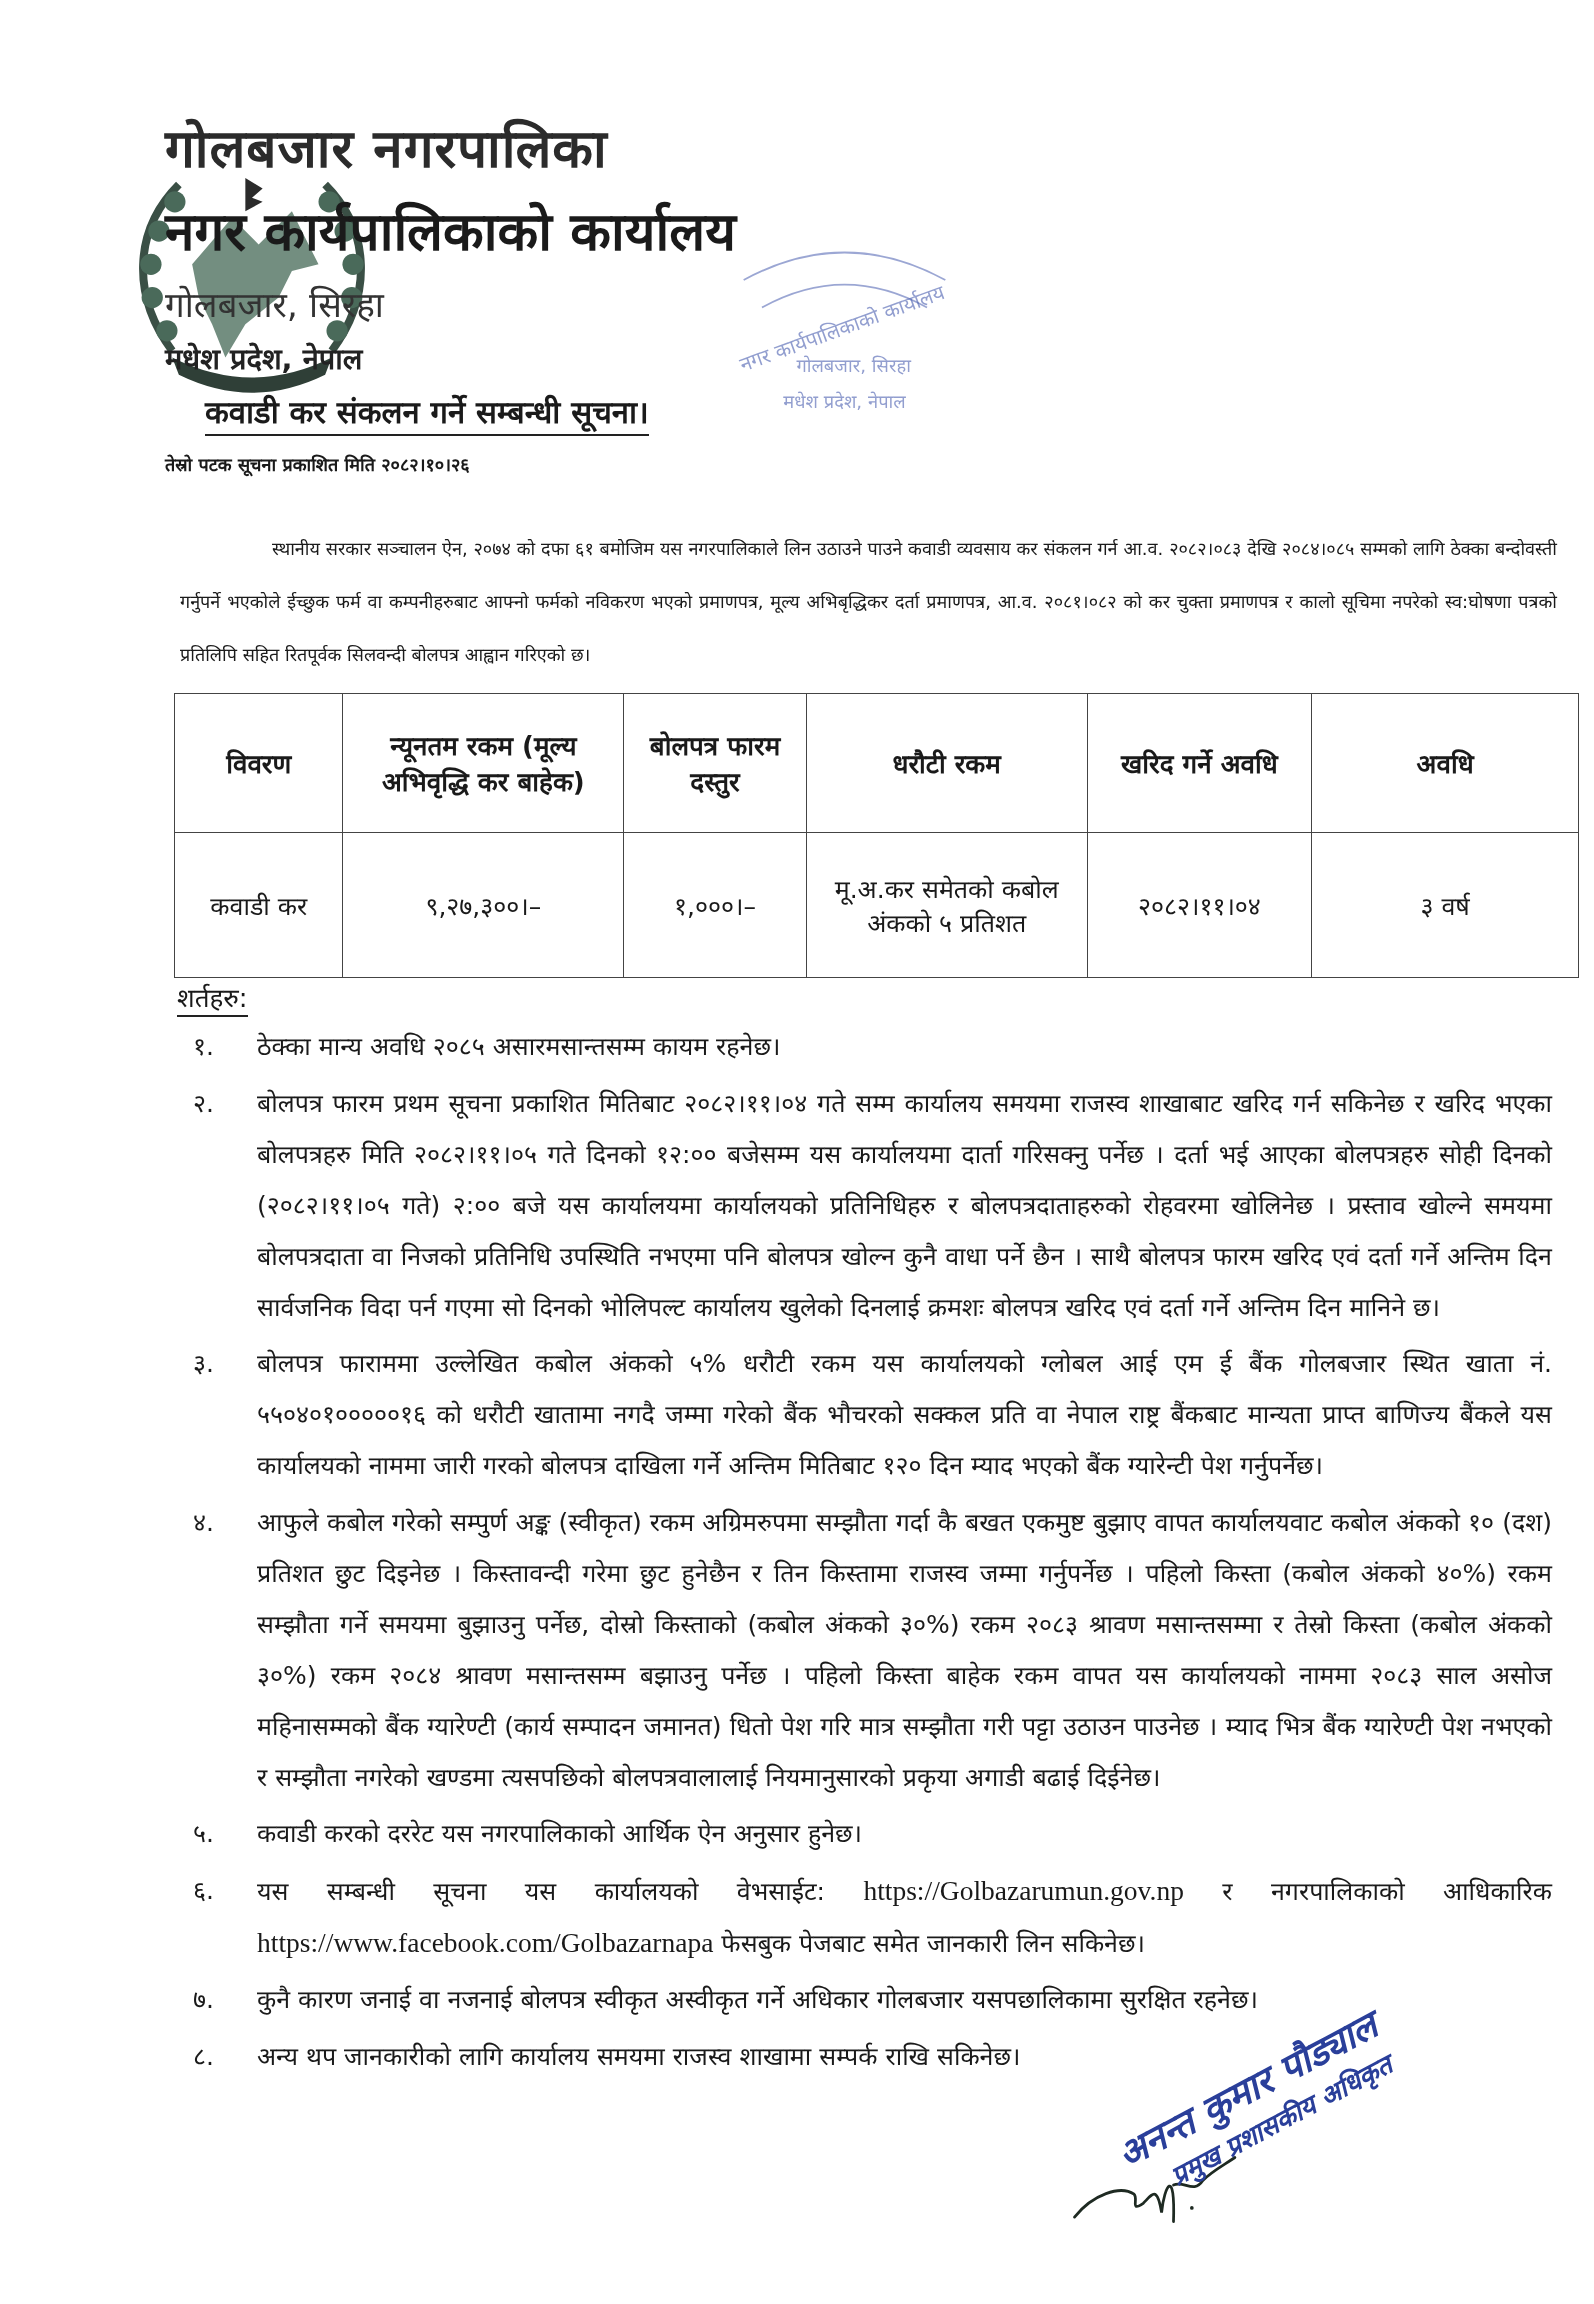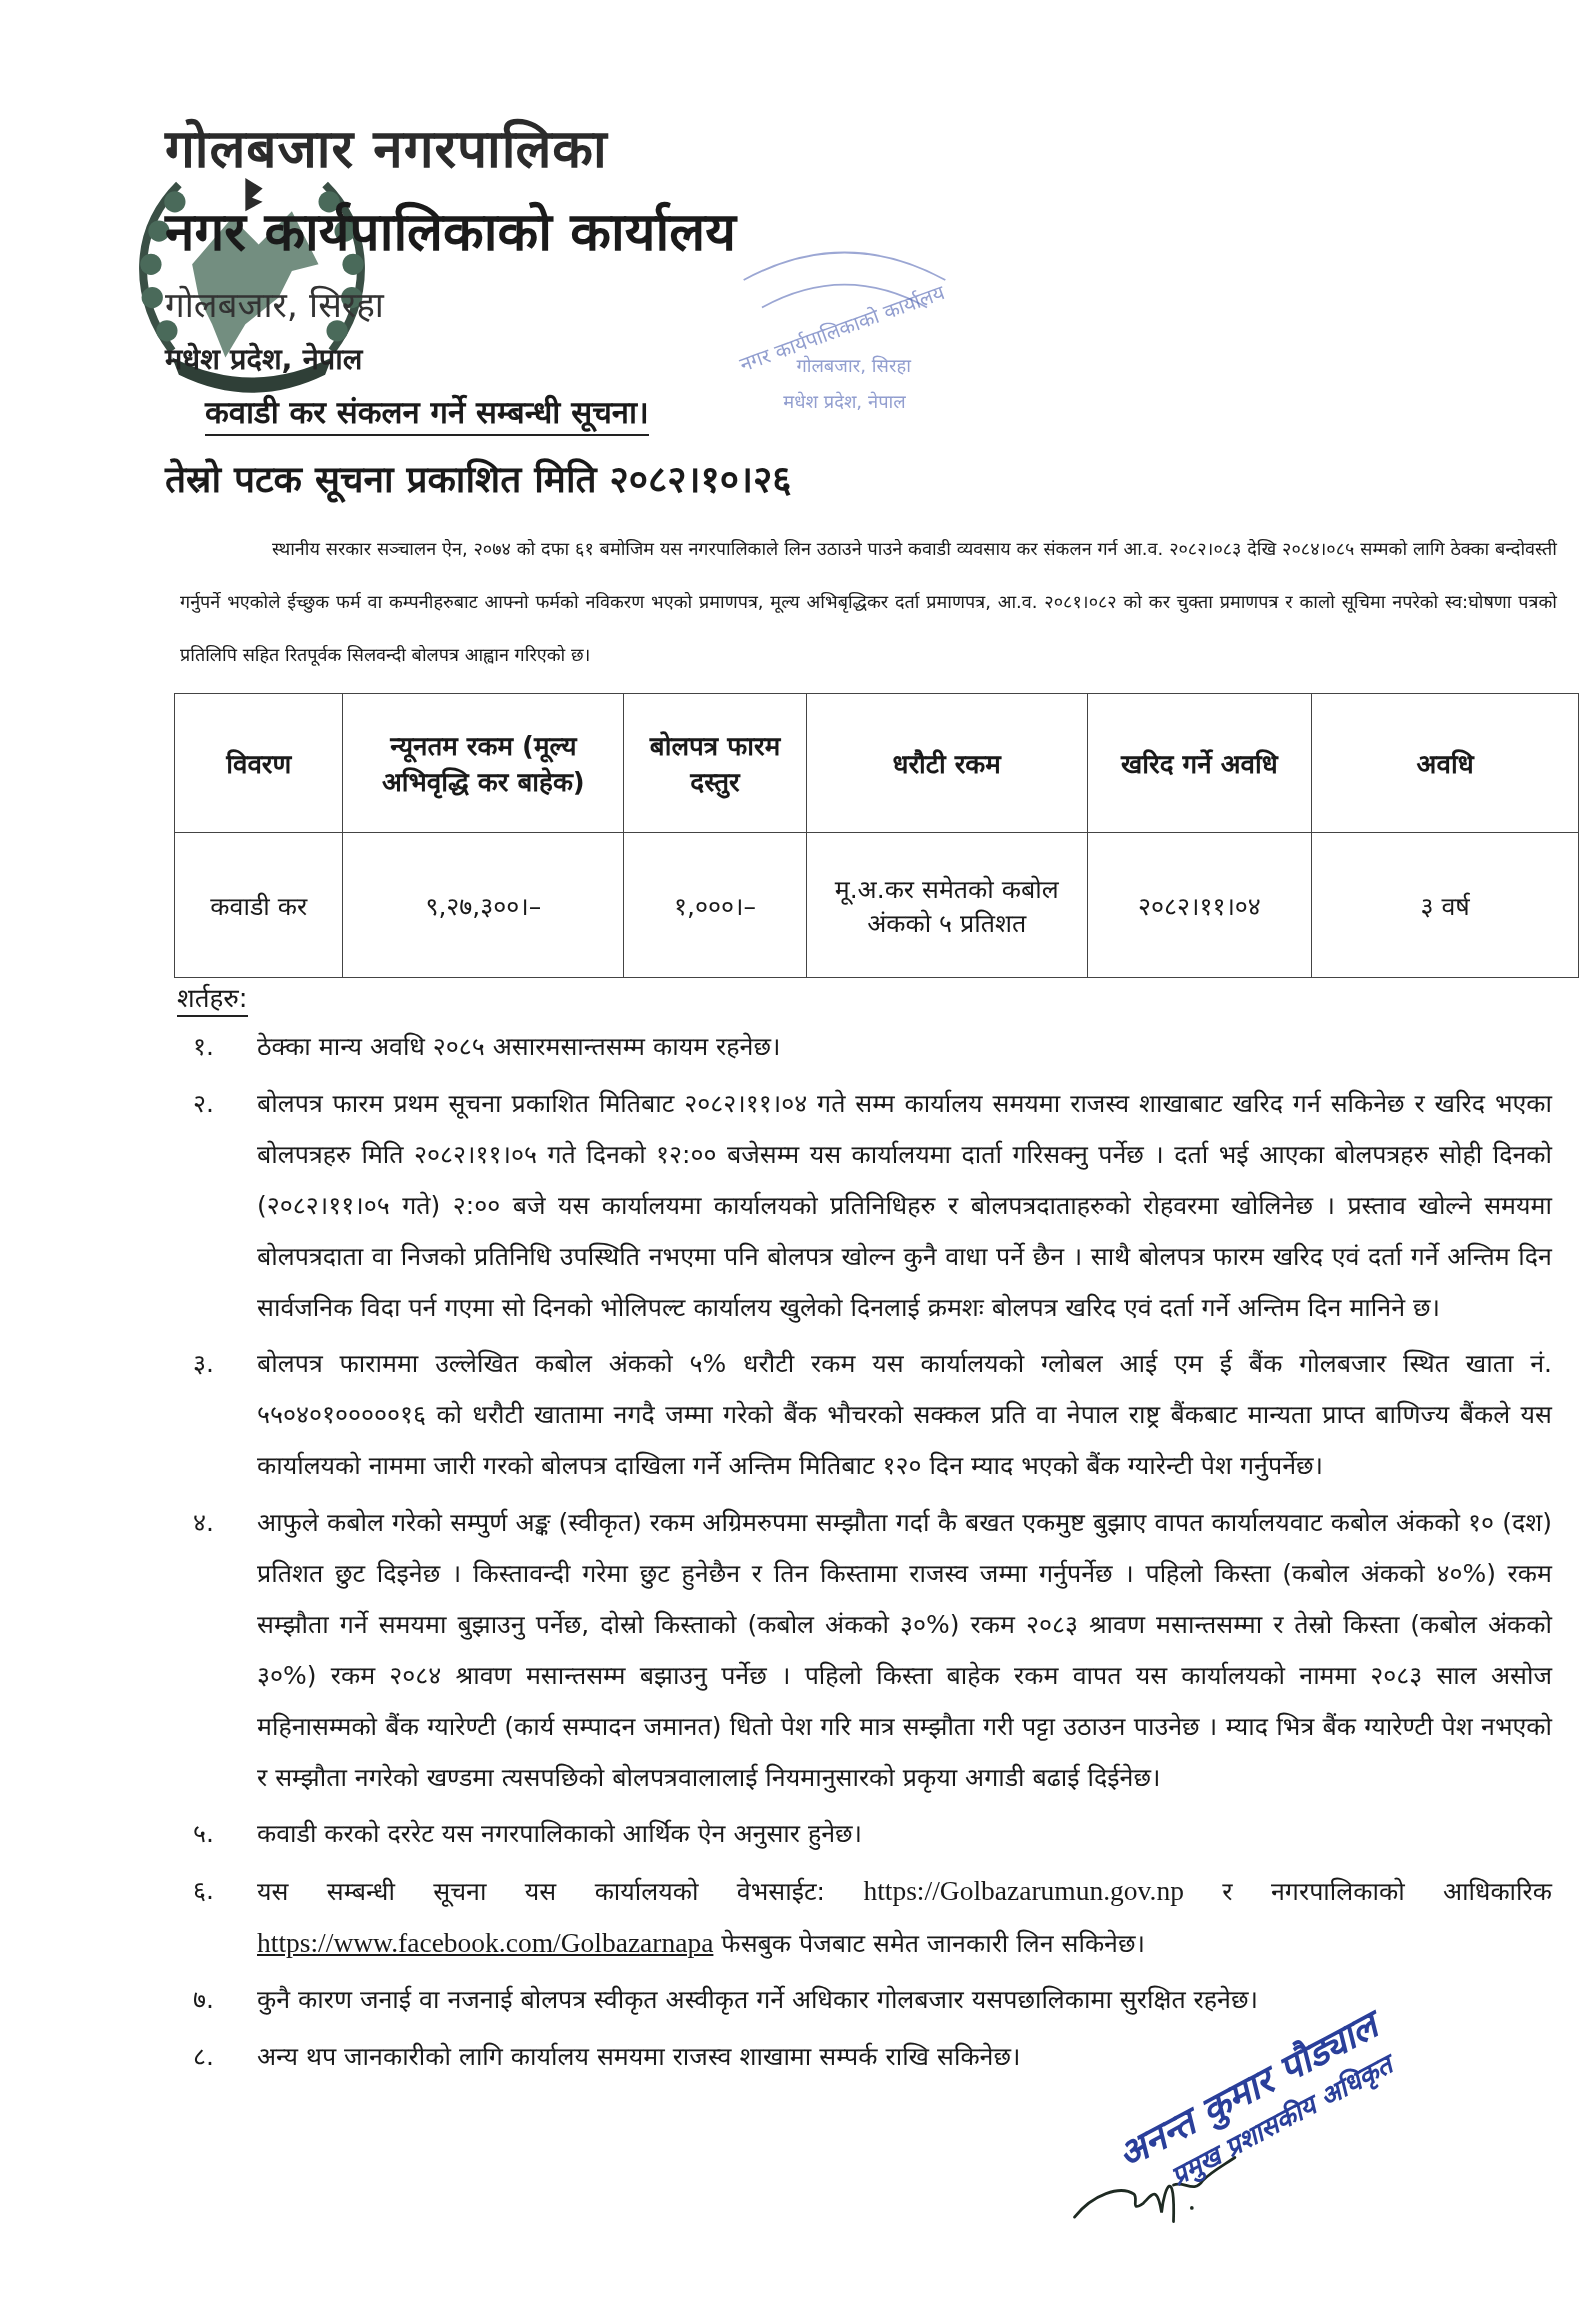--- a/index.html
+++ b/index.html
@@ -7,32 +7,32 @@
          font-family: "DejaVu Sans", sans-serif; color: #1a1a1a; }
   .abs { position: absolute; }
   .center { left: 0; right: 0; }
   #logo { left: 119px; top: 138px; width: 266px; height: 266px; }
   .h1 { top: 110px; font-size: 53px; font-weight: bold; color: #2b2b2b; letter-spacing: 0.9px; padding-left: 165px; }
   .h2 { top: 193px; font-size: 53px; font-weight: bold; color: #1a1a1a; padding-left: 165px; }
   .h3 { top: 280px; font-size: 35px; color: #333; padding-left: 165px; }
   .h4 { top: 338px; font-size: 29px; font-weight: bold; color: #222; padding-left: 165px; }
   .h5 { top: 390px; font-size: 31px; font-weight: bold; padding-left: 165px; }
   .h5 span { border-bottom: 2.8px solid #222; padding-bottom: 3.7px; margin-left: 40px; }
-  .h6 { top: 452px; font-size: 37px; font-weight: bold; padding-left: 165px; }
+  .h6 { top: 452px; font-size: 18px; font-weight: bold; padding-left: 165px; }
   .para { left: 180px; top: 522px; width: 1377px; font-size: 18px; line-height: 53px; text-indent: 92px; text-align: justify; }
   table { position: absolute; left: 174px; top: 693px; width: 1405px; border-collapse: collapse; font-size: 25px; }
   th, td { border: 1.8px solid #444; text-align: center; vertical-align: middle; font-weight: normal; }
   th { height: 136px; font-size: 26px; font-weight: bold; }
   td { height: 142px; }
   .terms-label { left: 177px; top: 979px; font-size: 26px; border-bottom: 2.8px solid #222; }
   .terms { left: 193px; top: 1021px; width: 1359px; font-size: 25px; line-height: 51px; }
   .term { display: flex; margin-bottom: 5.5px; }
   .term .num { width: 64px; flex: 0 0 64px; }
   .term .txt { flex: 1; text-align: justify; }
-  .link { text-decoration: underline; font-family: "Liberation Serif", serif; font-size: 27.5px; }
+  .link { font-family: "Liberation Serif", serif; font-size: 27.5px; }
   .url { font-family: "Liberation Serif", serif; font-size: 27.5px; }
   #stamp { left: 707px; top: 243px; width: 275px; height: 184px; }
   #signature { left: 1065px; top: 2130px; width: 184px; height: 110px; }
   .sig-stamp { left: 1194px; top: 2112px; width: 386px; height: 184px; color: #2a3f9a; transform: rotate(-28deg); transform-origin: left bottom; font-weight: bold; }
   .sig-stamp .n1 { font-size: 37px; font-style: italic; }
   .sig-stamp .n2 { font-size: 26px; font-style: italic; margin-left: 37px; }
 </style>
 </head>
 <body>
 

